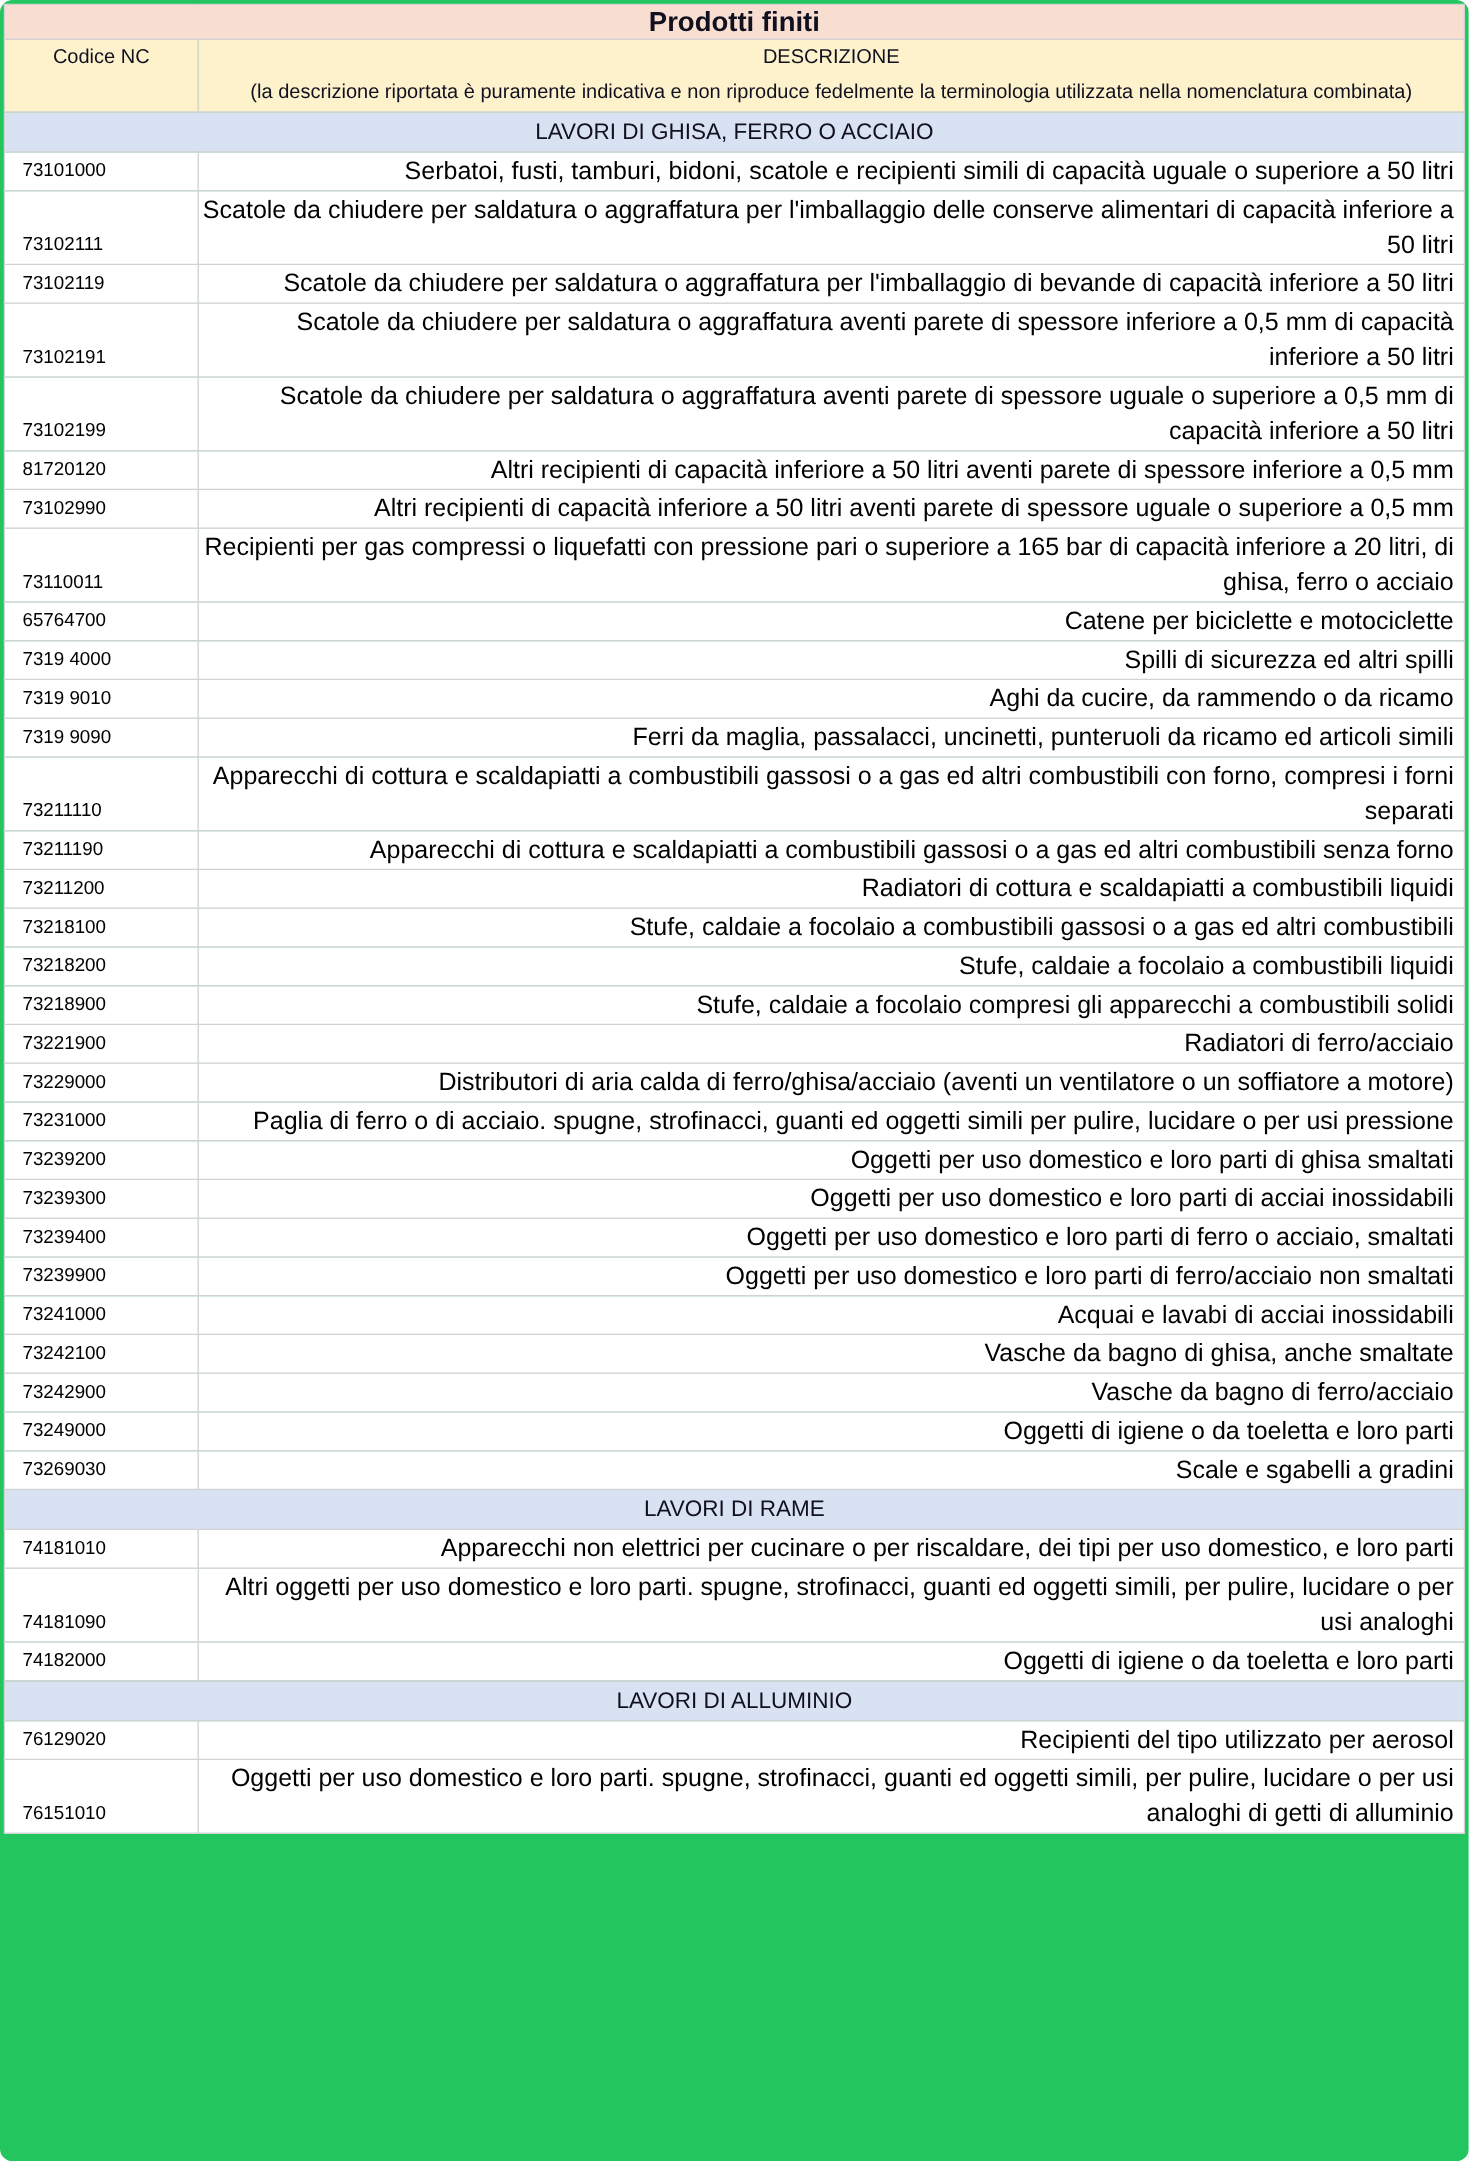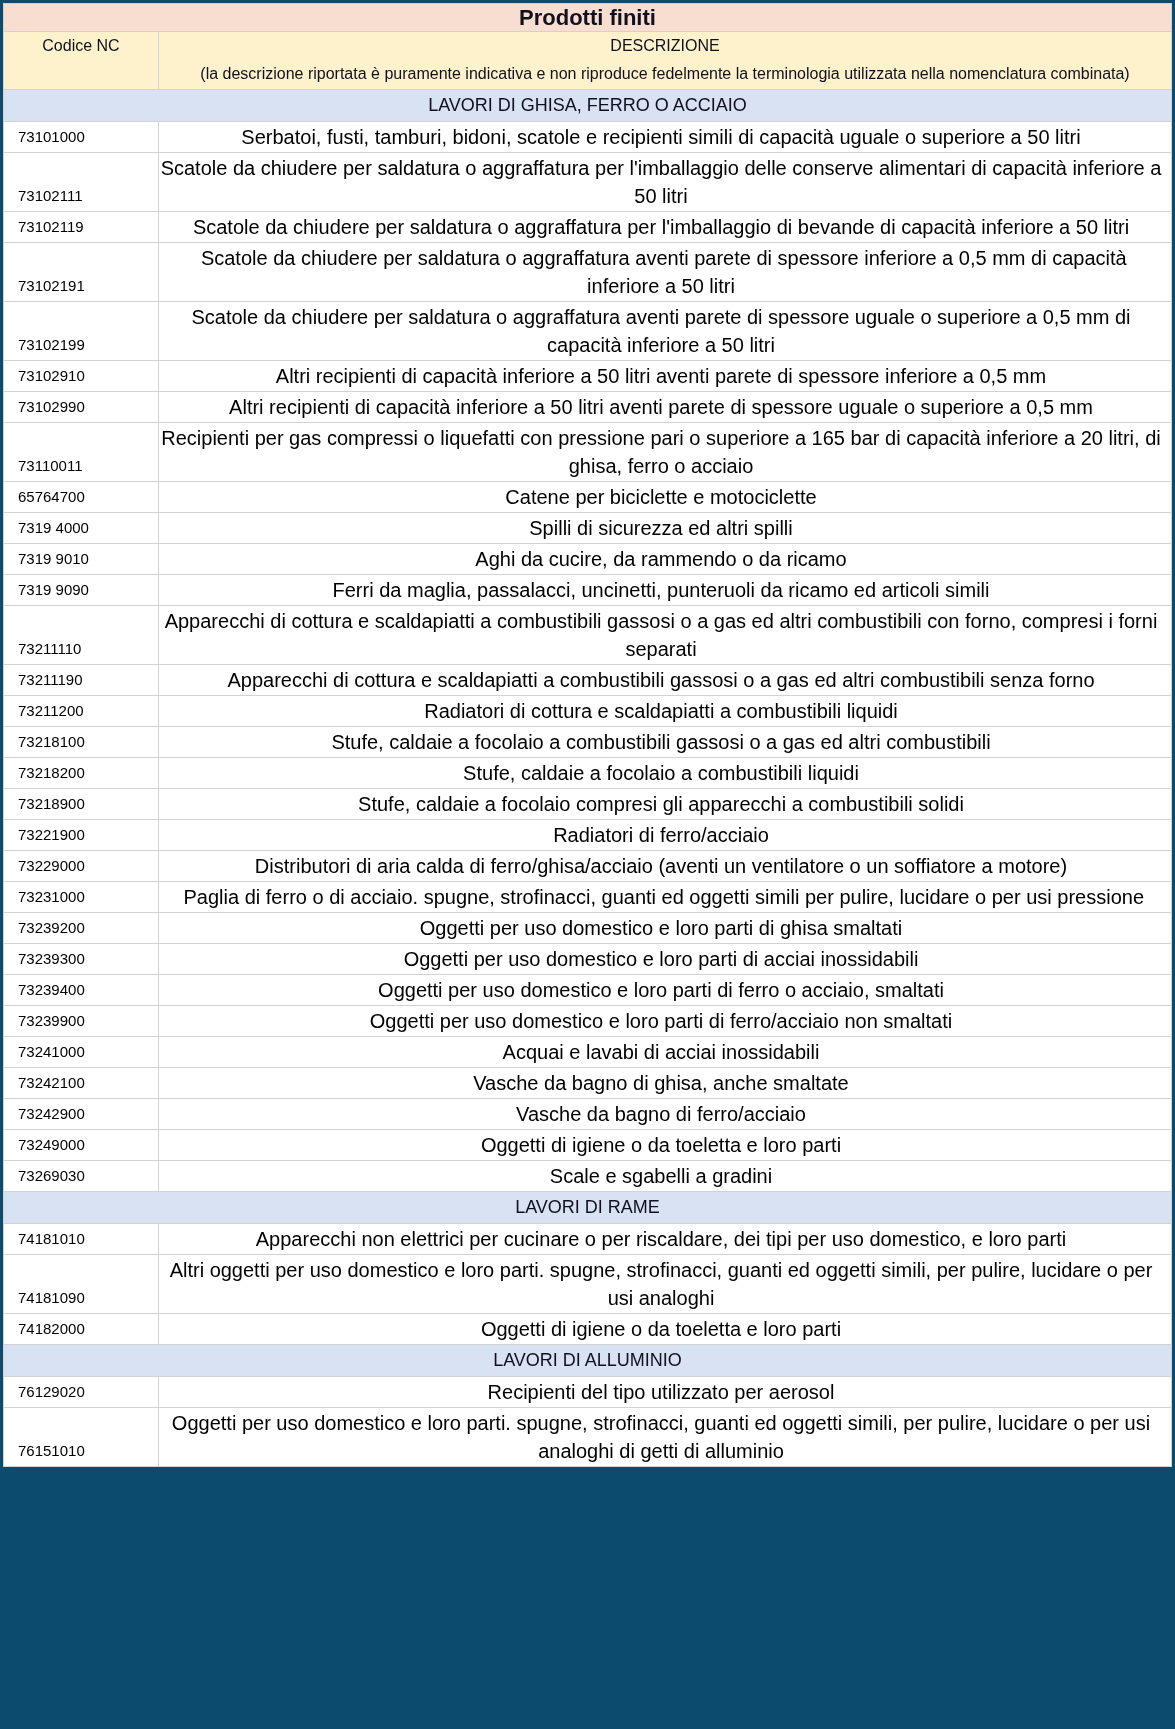--- a/index.html
+++ b/index.html
@@ -7,23 +7,24 @@
     padding: 0;
     background: #ffffff;
   }
   .page {
     position: relative;
     width: 1175px;
     height: 1729px;
     overflow: hidden;
     box-sizing: border-box;
     padding: 3px 3px 0 3px;
-    background: #0c4a6e;
+    background: #22c55e;
     font-family: "Liberation Sans", sans-serif;
     color: var(--body-text, #000);
+    border-radius: 10px;
   }
   table.nc-table {
     border-collapse: collapse;
     width: 1169px;
     table-layout: fixed;
   }
   col.c-code { width: 155px; }
   .nc-table th, .nc-table td {
     border: 1px solid var(--border, #d2d2d2);
     box-sizing: border-box;
@@ -61,21 +62,21 @@
     line-height: 28px;
     vertical-align: bottom;
     text-align: left;
     padding: 1px 4px 1px 14px;
     background: #fff;
   }
   td.desc-cell {
     font-size: 20px;
     line-height: 28px;
     vertical-align: bottom;
-    text-align: center;
+    text-align: right;
     padding: 1px 8px 1px 0;
     white-space: pre-wrap;
     background: #fff;
   }
 </style>
 </head>
 <body>
 
 <div class="page">
   <table class="nc-table">
@@ -113,21 +114,21 @@
         </tr>
         <tr>
           <td class="code-cell">73102191</td>
           <td class="desc-cell"> Scatole da chiudere per saldatura o aggraffatura aventi parete di spessore inferiore a 0,5 mm di capacità inferiore a 50 litri</td>
         </tr>
         <tr>
           <td class="code-cell">73102199</td>
           <td class="desc-cell">Scatole da chiudere per saldatura o aggraffatura aventi parete di spessore uguale o superiore a 0,5 mm di capacità inferiore a 50 litri</td>
         </tr>
         <tr>
-          <td class="code-cell">73102910</td>
+          <td class="code-cell">81720120</td>
           <td class="desc-cell">Altri recipienti di capacità inferiore a 50 litri aventi parete di spessore inferiore a 0,5 mm</td>
         </tr>
         <tr>
           <td class="code-cell">73102990</td>
           <td class="desc-cell">Altri recipienti di capacità inferiore a 50 litri aventi parete di spessore uguale o superiore a 0,5 mm</td>
         </tr>
         <tr>
           <td class="code-cell">73110011</td>
           <td class="desc-cell">Recipienti per gas compressi o liquefatti con pressione pari o superiore a 165 bar di capacità inferiore a 20 litri, di ghisa, ferro o acciaio</td>
         </tr>

